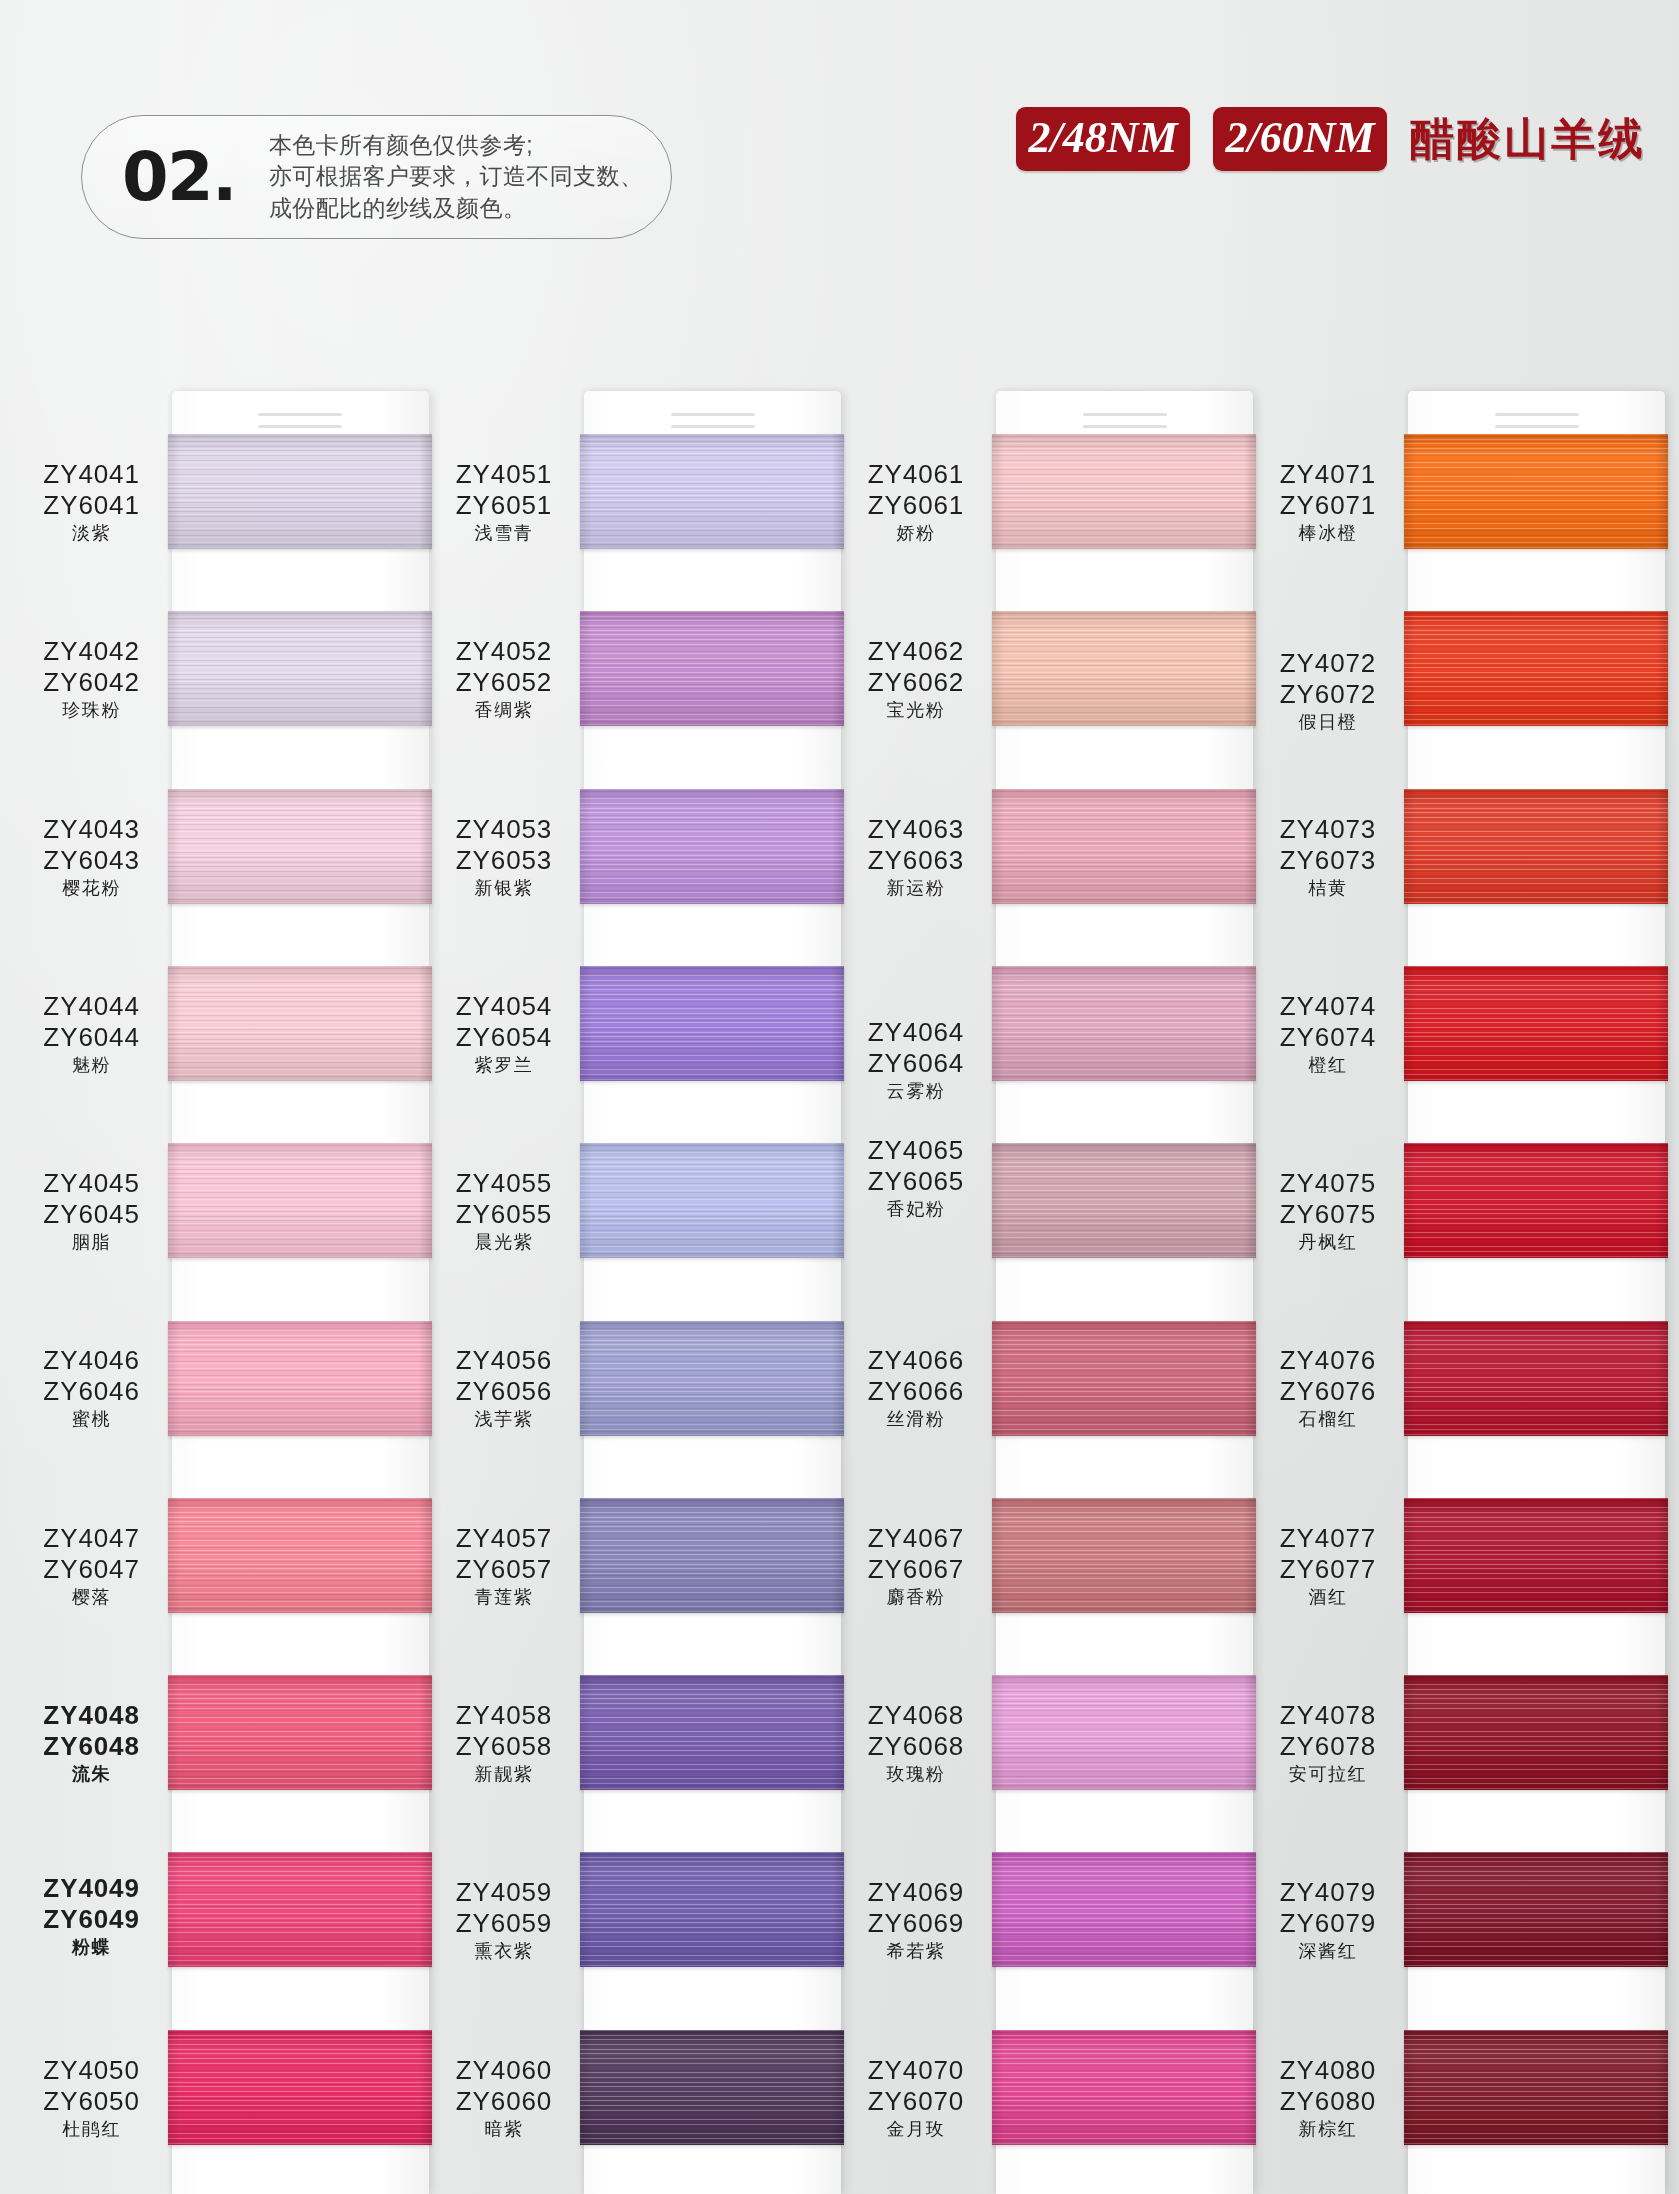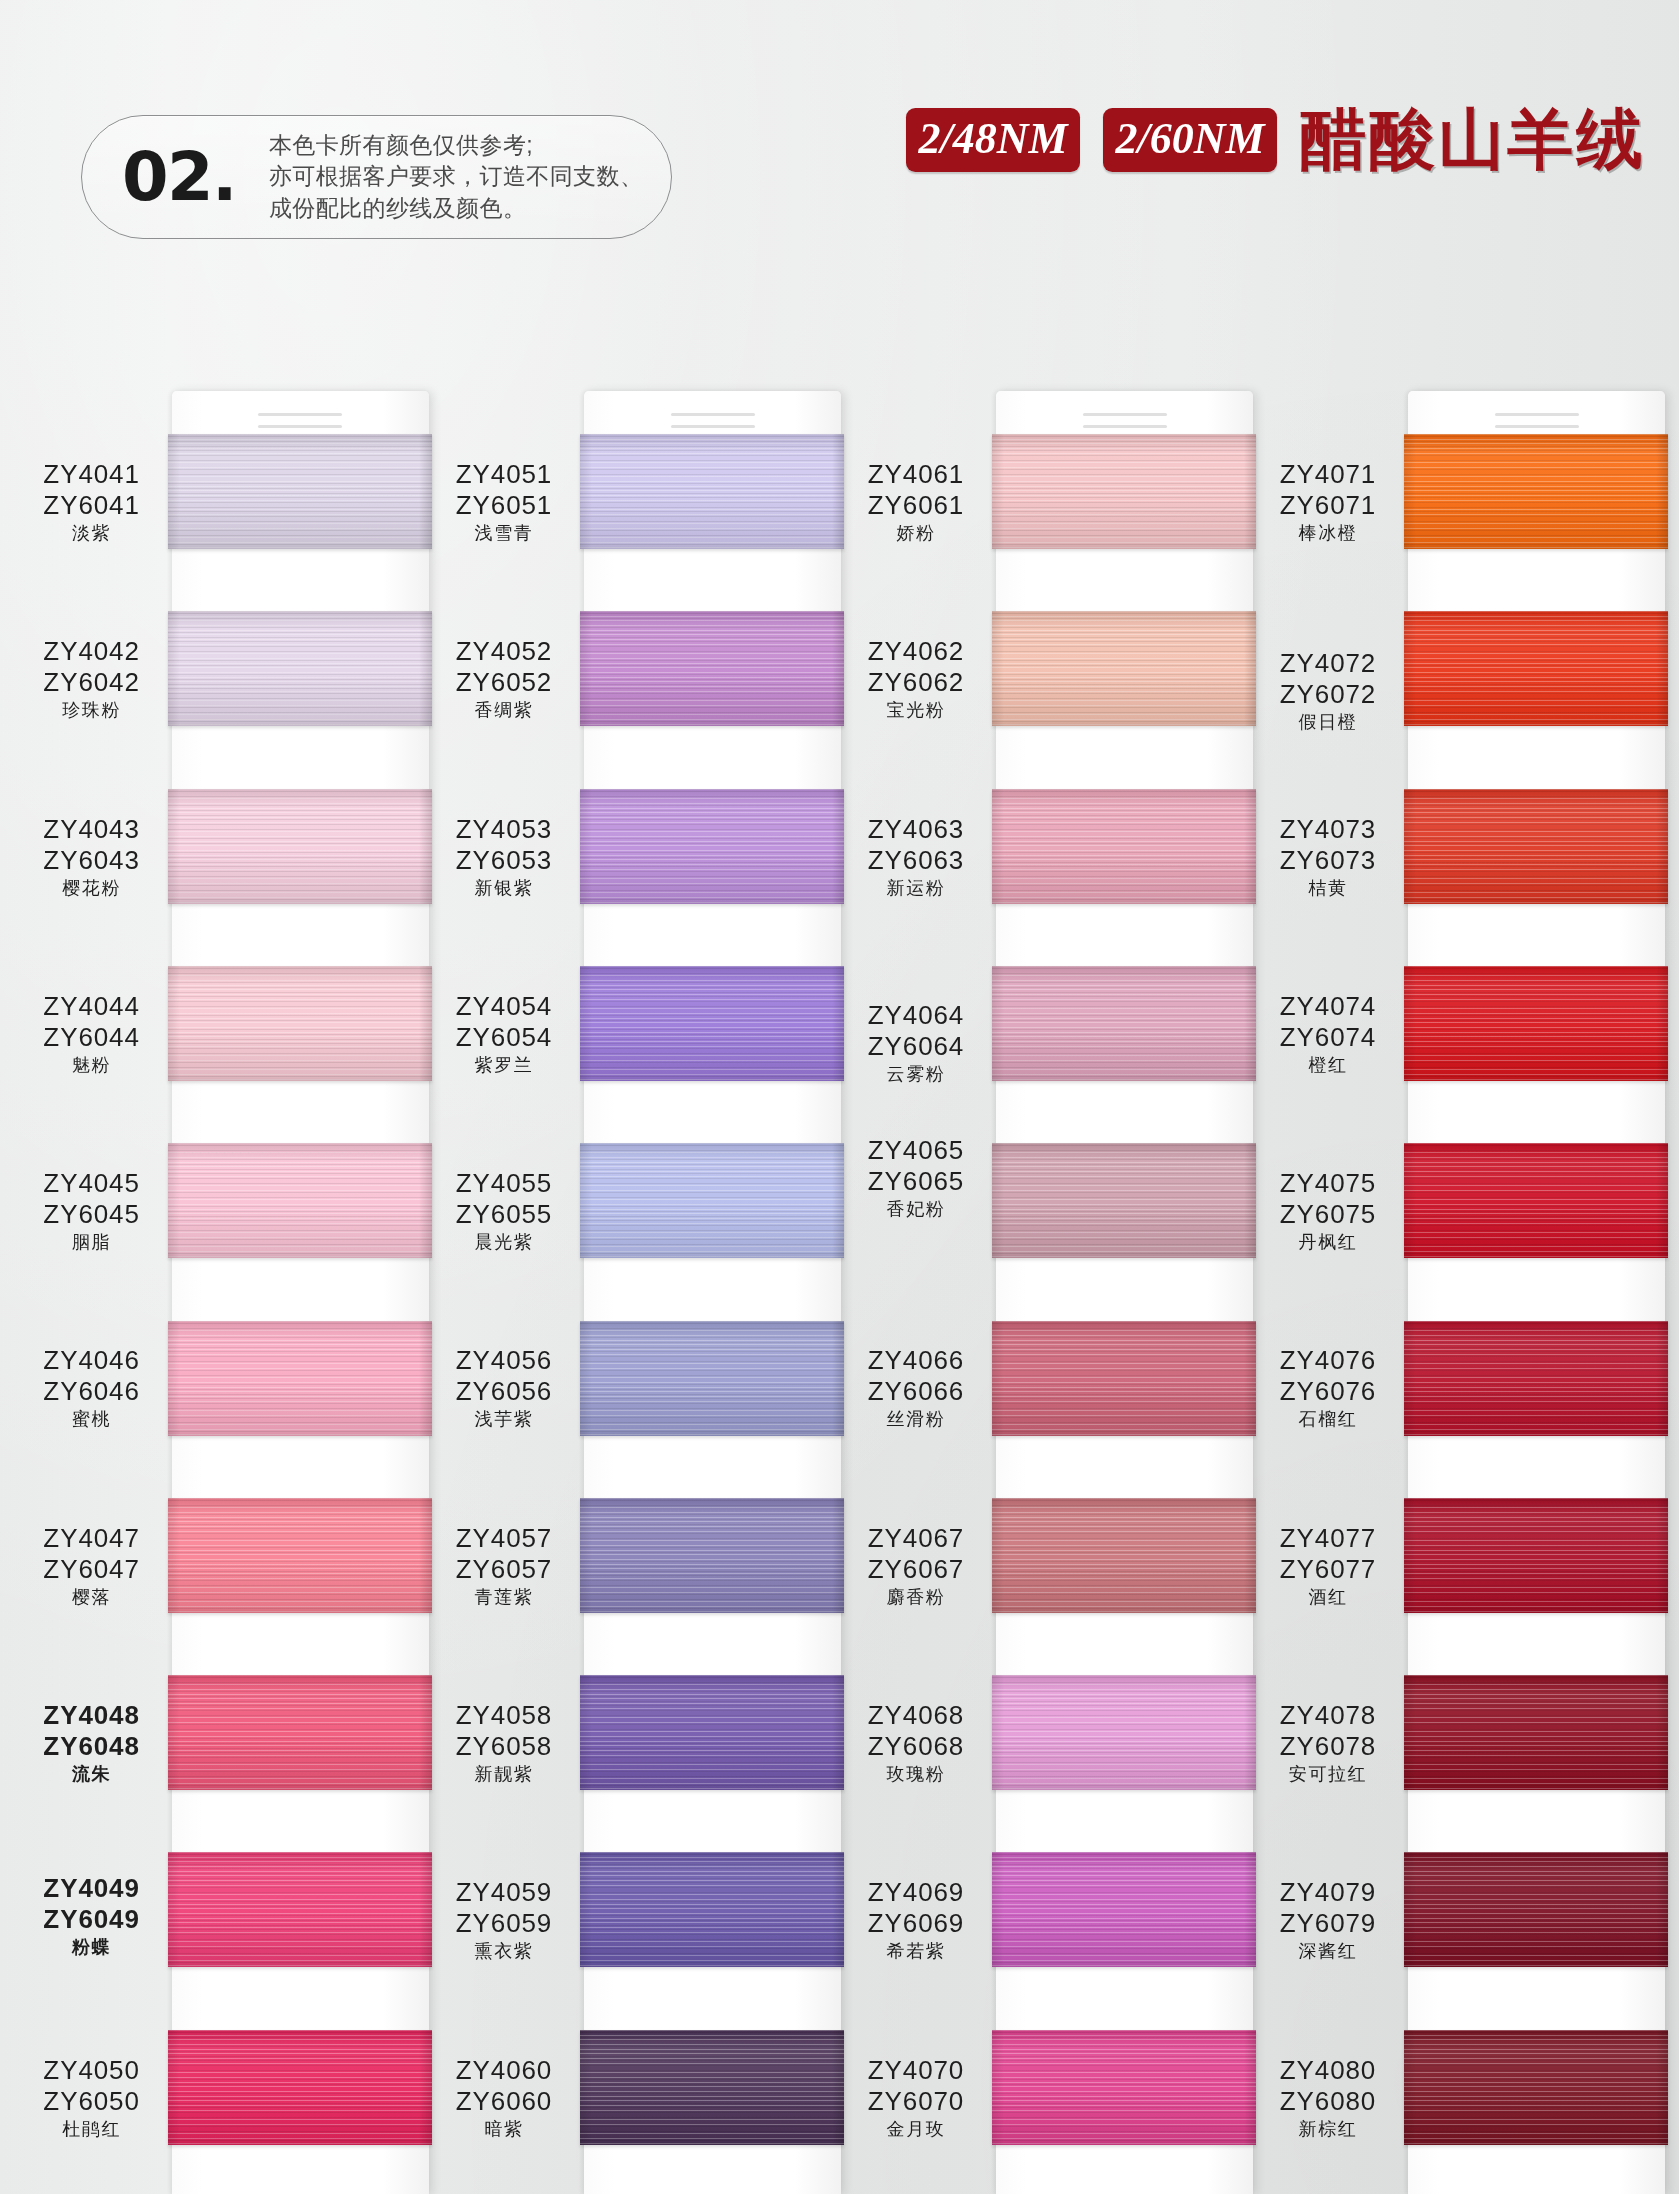--- a/index.html
+++ b/index.html
@@ -94,21 +94,21 @@
     font-size: 44px;
     line-height: 1;
     padding: 9.3px 12.4px 11px 12.4px;
     border-radius: 9.3px;
     letter-spacing: 0px;
     box-shadow: 0 1.6px 1.6px rgba(0,0,0,0.18);
   }
   .title-cn {
     font-family: "DejaVu Sans", sans-serif;
     font-weight: 700;
-    font-size: 66px;
+    font-size: 44px;
     color: #9e1118;
     line-height: 1;
     letter-spacing: 3.1px;
     text-shadow: 1.6px 1.6px 0 rgba(0,0,0,0.25);
   }
 
   .ingredients {
     display: flex;
     justify-content: flex-end;
     margin-top: 22px;
@@ -593,21 +593,21 @@
         <div class="code">ZY6063</div>
         <div class="name">新运粉</div>
       </div>
       <div class="swatch" style="top: 577px;">
         <div class="base" style="background: rgb(222, 163, 187);"></div>
         <div class="threads"></div>
         <div class="shade"></div>
         <div class="edge-l"></div>
         <div class="edge-r"></div>
       </div>
-      <div class="label" style="top: 611px;">
+      <div class="label" style="top: 628px;">
         <div class="code">ZY4064</div>
         <div class="code">ZY6064</div>
         <div class="name">云雾粉</div>
       </div>
       <div class="swatch" style="top: 754px;">
         <div class="base" style="background: rgb(207, 160, 174);"></div>
         <div class="threads"></div>
         <div class="shade"></div>
         <div class="edge-l"></div>
         <div class="edge-r"></div>

